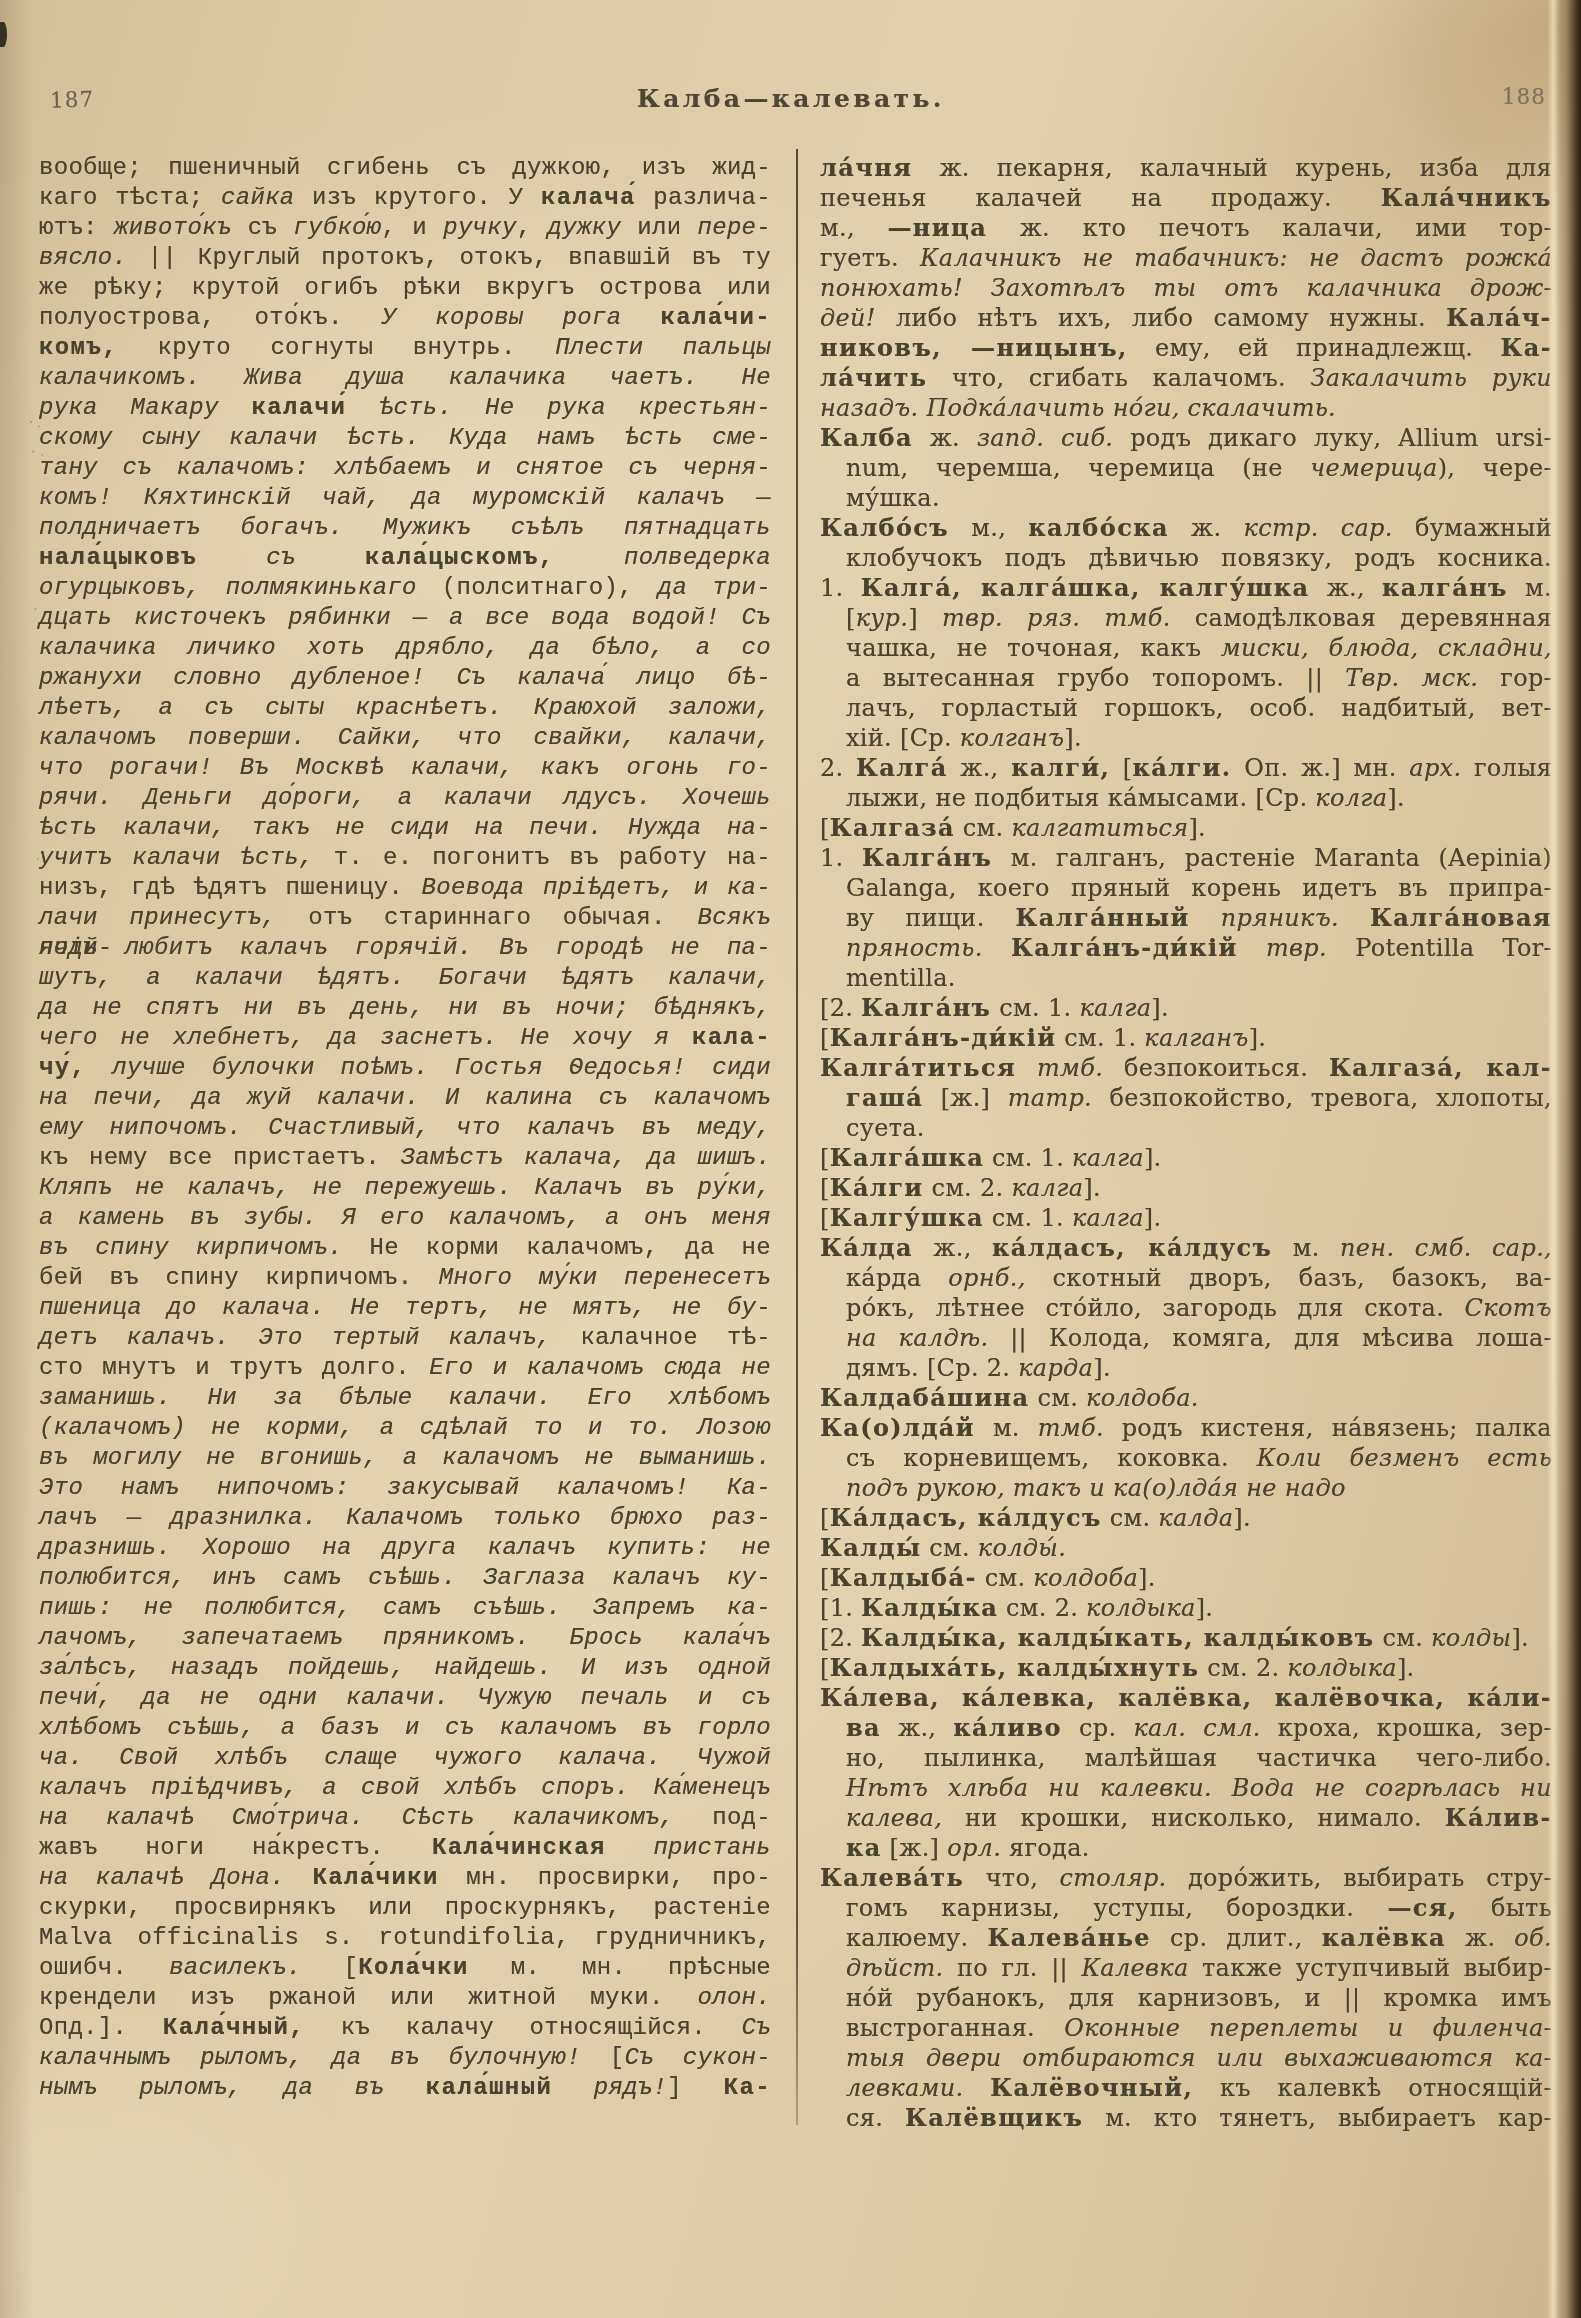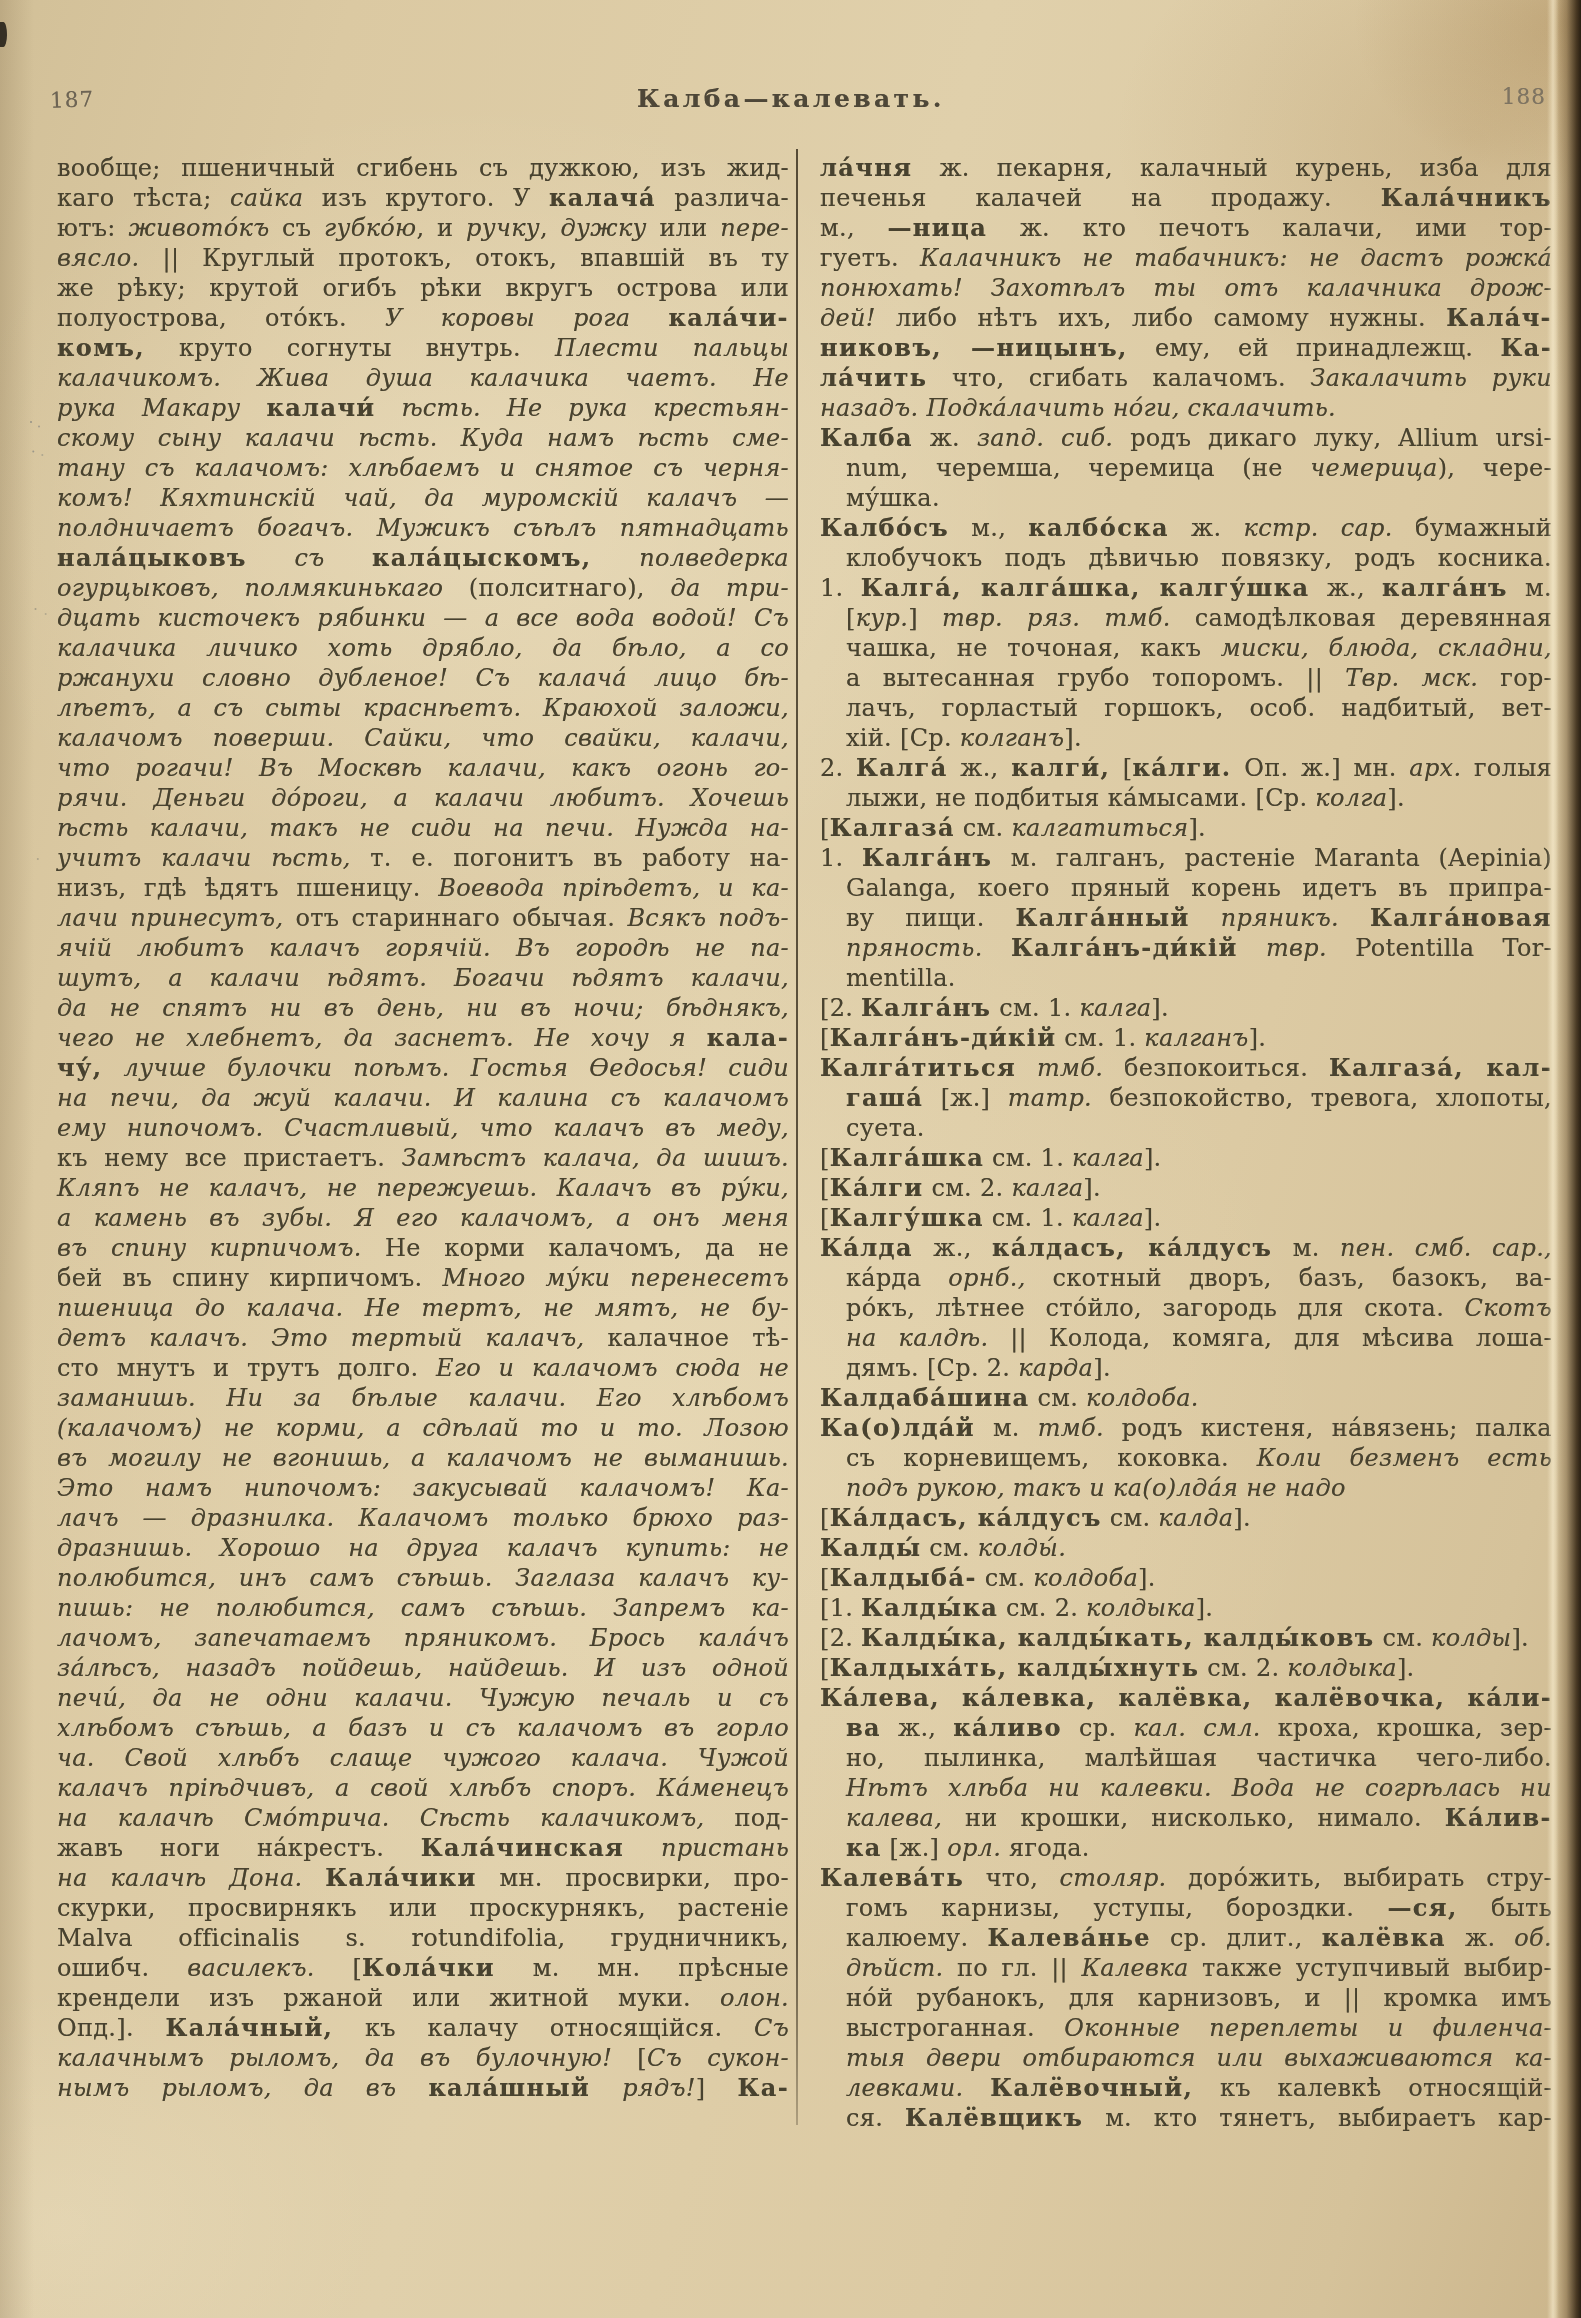--- a/index.html
+++ b/index.html
@@ -52,21 +52,21 @@
   }
   .pn-left{left:50px;top:87px;transform:rotate(-2deg);}
   .pn-right{right:36px;top:84px;color:#7e7462;}
   .title{
     position:absolute;left:0;right:0;top:84px;text-align:center;
     font-size:25px;font-weight:700;letter-spacing:3.4px;color:#4e4738;
     text-shadow:0 0 0.6px rgba(78,71,56,.6);
   }
   
   .col{position:absolute;top:153px;width:732px;color:#48422f;}
-  .colL{left:57px;}
+  .colL{left:39px;font-family:Liberation Mono, monospace;}
   .colR{left:820px;}
   .divider{
     position:absolute;left:796px;top:149px;width:1.7px;height:1976px;
     background:linear-gradient(to bottom, rgba(62,52,34,.85) 0%, rgba(62,52,34,.8) 90%, rgba(62,52,34,.3) 100%);
   }
   .line{
     height:30px;line-height:30px;font-size:24px;letter-spacing:0.3px;
     text-align:justify;text-align-last:justify;white-space:normal;
     text-shadow:0 0 0.4px rgba(72,66,47,.55);
   }
@@ -98,21 +98,21 @@
       <div class="line"><i>комъ! Кяхтинскій чай, да муромскій калачъ —</i></div>
       <div class="line"><i>полдничаетъ богачъ. Мужикъ съѣлъ пятнадцать</i></div>
       <div class="line"><b>нала́цыковъ</b> <i>съ</i> <b>кала́цыскомъ,</b> <i>полведерка</i></div>
       <div class="line"><i>огурцыковъ, полмякинькаго</i> (полситнаго), <i>да три-</i></div>
       <div class="line"><i>дцать кисточекъ рябинки — а все вода водой! Съ</i></div>
       <div class="line"><i>калачика личико хоть дрябло, да бѣло, а со</i></div>
       <div class="line"><i>ржанухи словно дубленое! Съ калача́ лицо бѣ-</i></div>
       <div class="line"><i>лѣетъ, а съ сыты краснѣетъ. Краюхой заложи,</i></div>
       <div class="line"><i>калачомъ поверши. Сайки, что свайки, калачи,</i></div>
       <div class="line"><i>что рогачи! Въ Москвѣ калачи, какъ огонь го-</i></div>
-      <div class="line"><i>рячи. Деньги до́роги, а калачи любитъ. Хочешь</i></div>
+      <div class="line"><i>рячи. Деньги до́роги, а калачи лдусъ. Хочешь</i></div>
       <div class="line"><i>ѣсть калачи, такъ не сиди на печи. Нужда на-</i></div>
       <div class="line"><i>учитъ калачи ѣсть,</i> т. е. погонитъ въ работу на-</div>
       <div class="line">низъ, гдѣ ѣдятъ пшеницу. <i>Воевода пріѣдетъ, и ка-</i></div>
       <div class="line"><i>лачи принесутъ,</i> отъ стариннаго обычая. <i>Всякъ подъ-</i></div>
       <div class="line"><i>ячій любитъ калачъ горячій. Въ городѣ не па-</i></div>
       <div class="line"><i>шутъ, а калачи ѣдятъ. Богачи ѣдятъ калачи,</i></div>
       <div class="line"><i>да не спятъ ни въ день, ни въ ночи; бѣднякъ,</i></div>
       <div class="line"><i>чего не хлебнетъ, да заснетъ. Не хочу я</i> <b>кала-</b></div>
       <div class="line"><b>чу́,</b> <i>лучше булочки поѣмъ. Гостья Ѳедосья! сиди</i></div>
       <div class="line"><i>на печи, да жуй калачи. И калина съ калачомъ</i></div>

